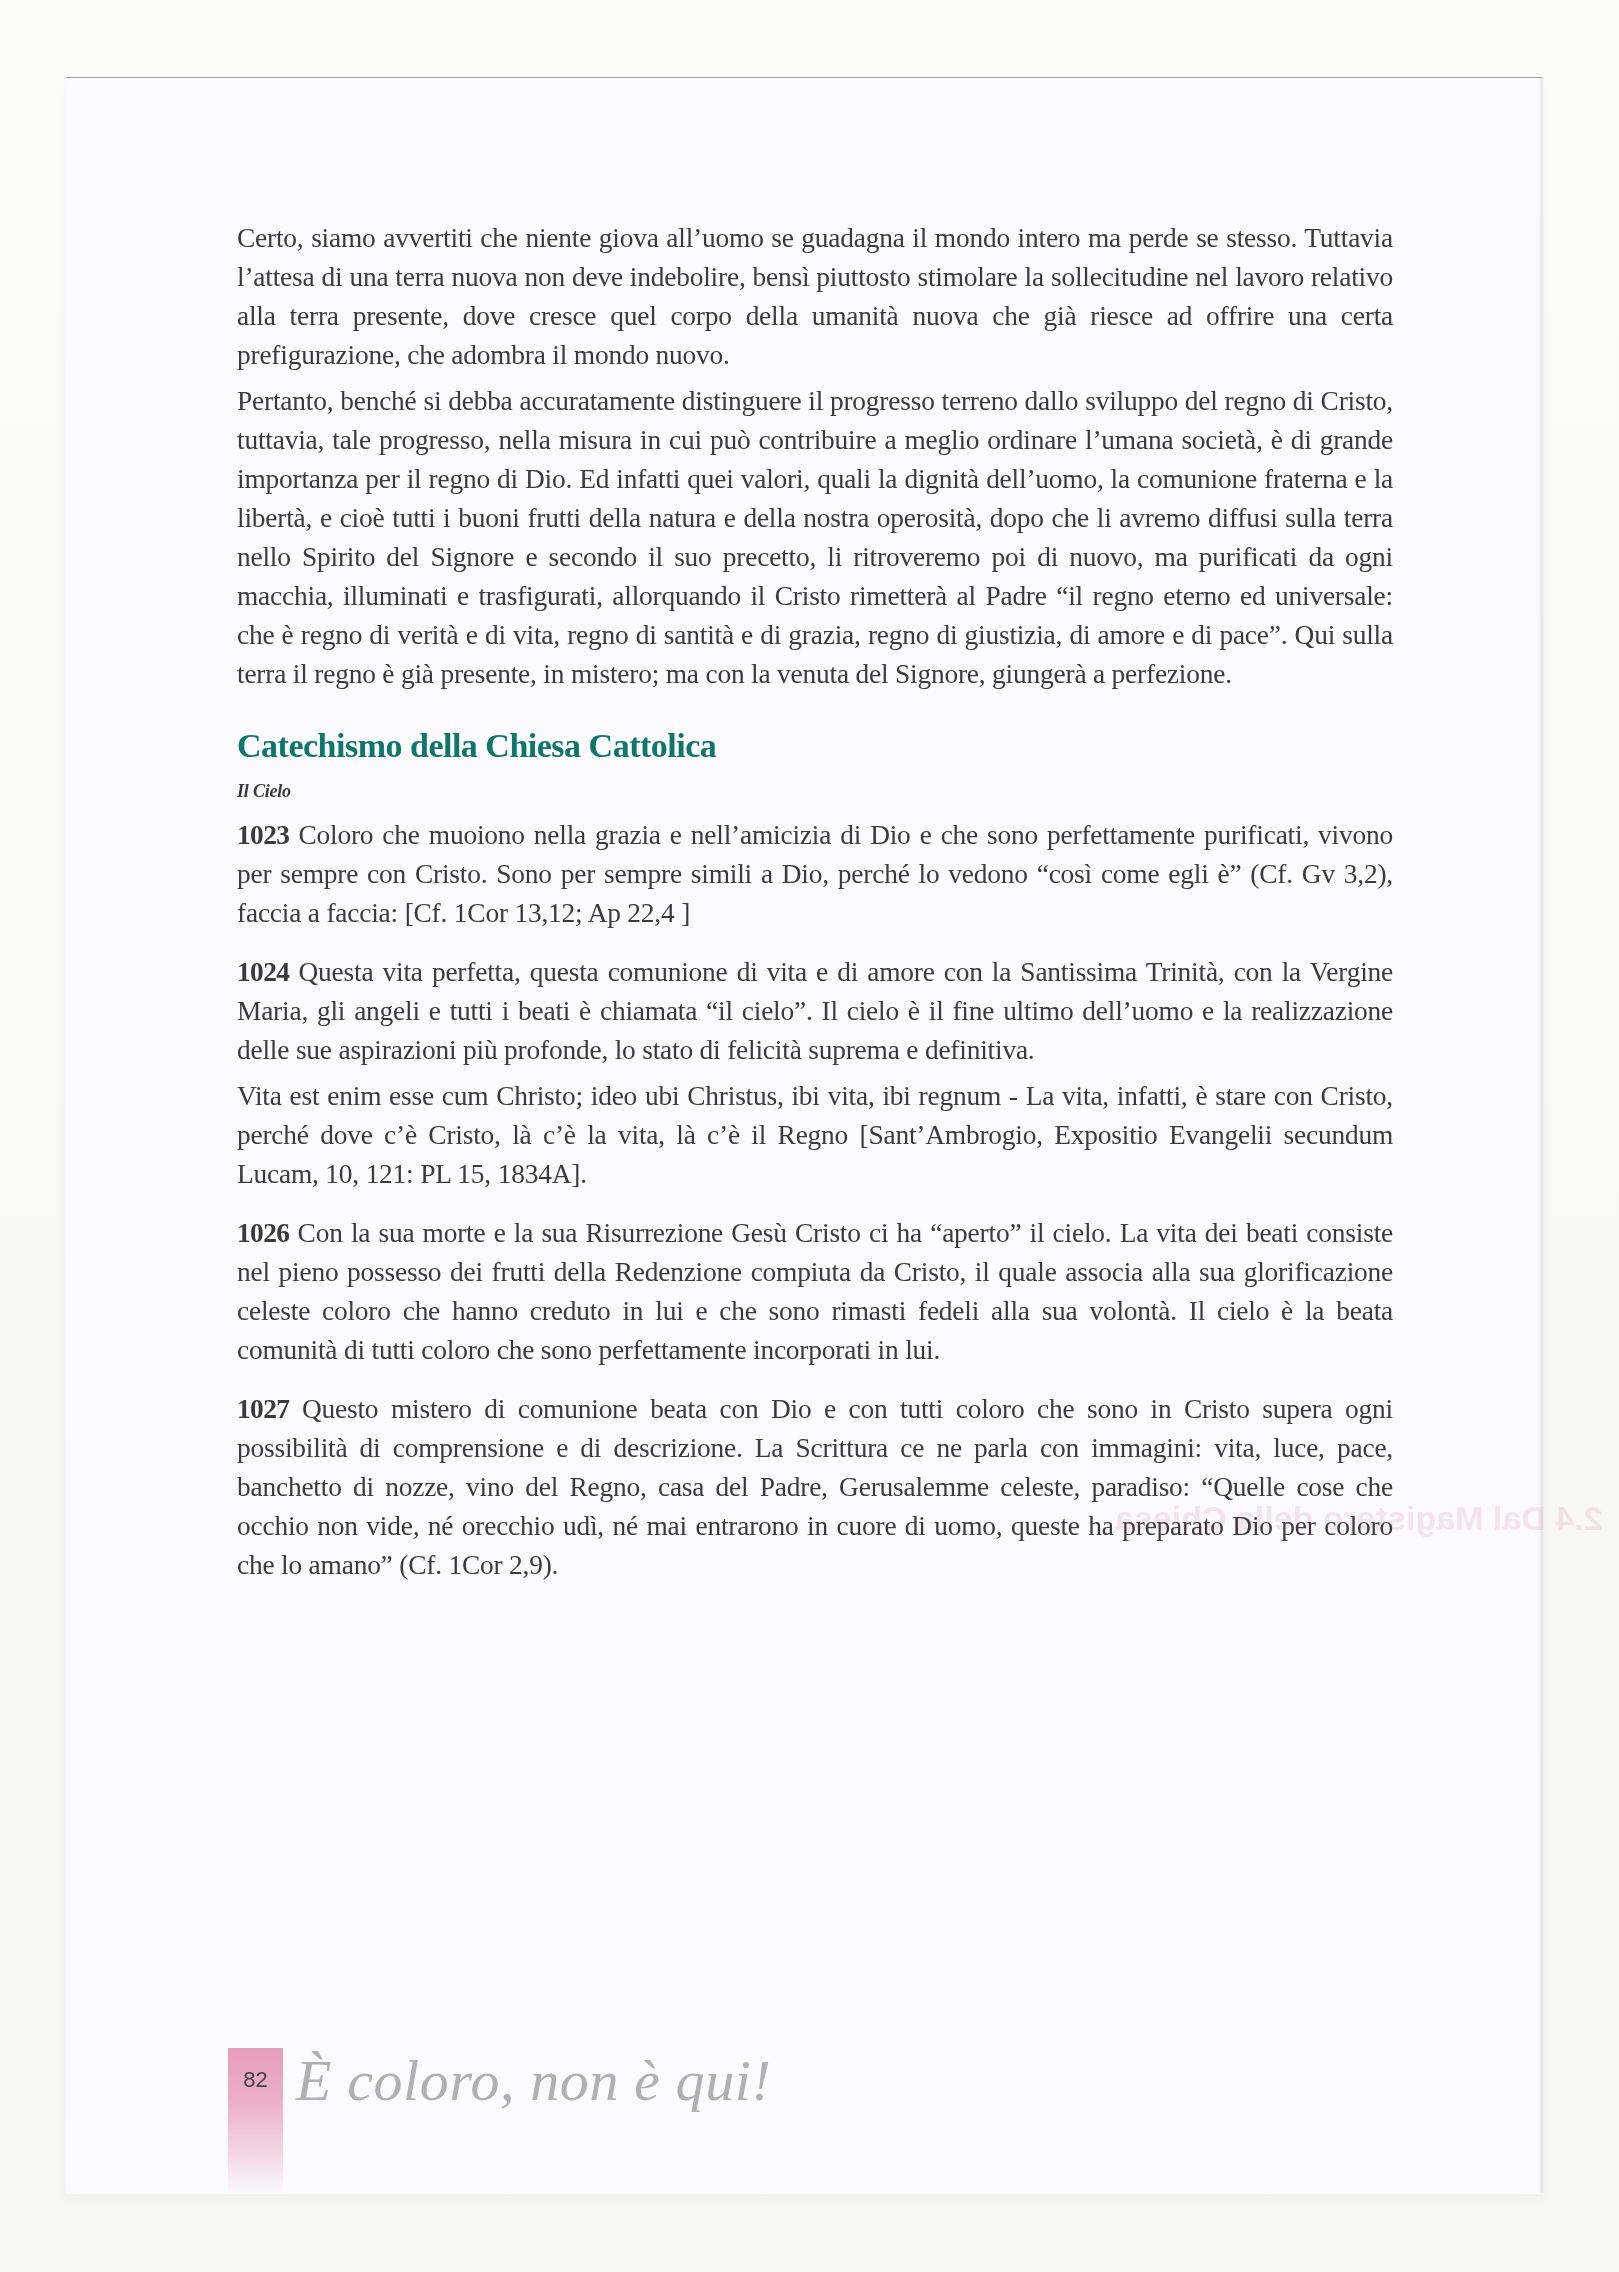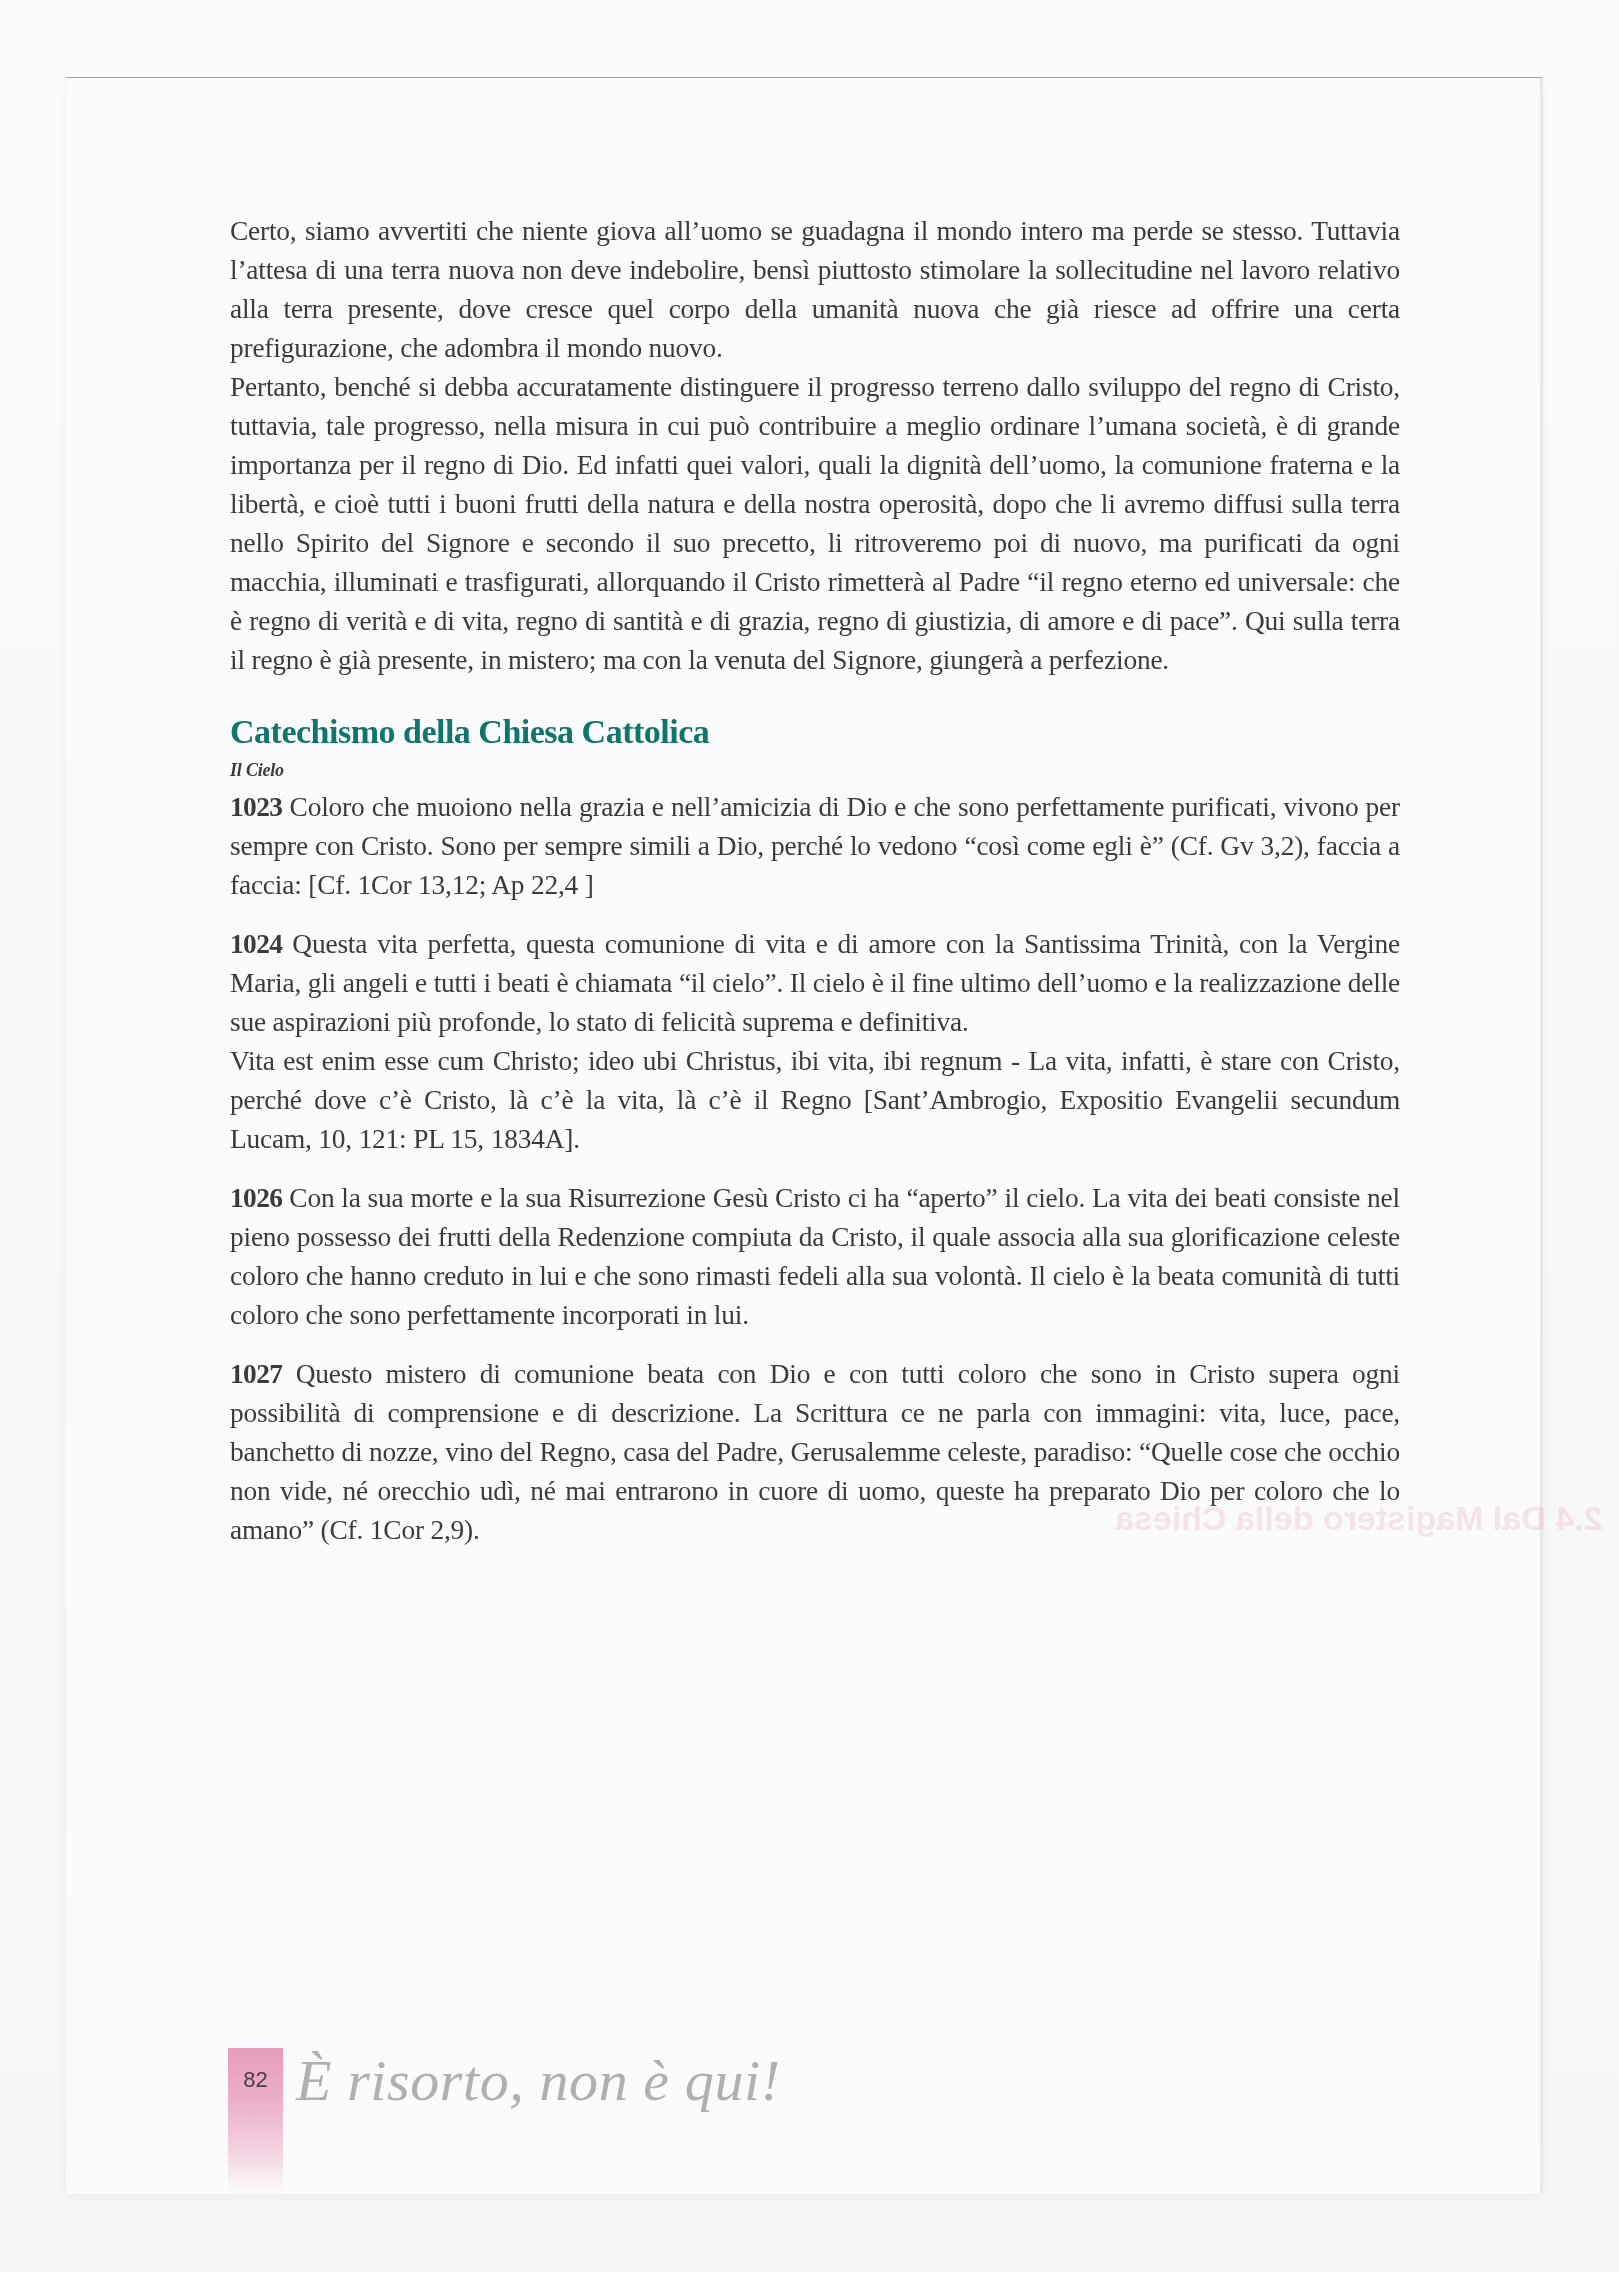--- a/index.html
+++ b/index.html
@@ -22,21 +22,21 @@
   .ghost-heading {
     position: absolute; left: 1115px; top: 1499px; transform: scaleX(-1);
     font-family: "Liberation Sans", sans-serif; font-weight: bold; font-size: 34px;
     color: #e6a9c1; opacity: 0.28; pointer-events: none;
   }
   .content {
     position: absolute; left: 230px; top: 212px; width: 1170px;
     color: #3b3b3b; font-size: 27.4px; line-height: 39px;
     text-align: justify; letter-spacing: -0.2px;
   }
-  .content p { margin: 0; }
+  .content p { margin: 7px; }
   .heading {
     font-weight: bold; font-size: 34px; line-height: 43px; margin-top: 30px !important;
     letter-spacing: -0.5px; color: #0f766e; text-align: left;
   }
   .subheading { font-style: italic; font-weight: bold; font-size: 18px; line-height: 35px; text-align: left; }
   .para { margin-top: 0; }
   .gap { margin-top: 20px !important; }
   .num { font-weight: bold; letter-spacing: -0.6px; }
   .tab {
     position: absolute; left: 228px; top: 2048px; width: 55px; height: 145px;
@@ -85,14 +85,14 @@
   </p>
 
   <p class="para gap">
     <span class="num">1027</span>
     <span>Questo mistero di comunione beata con Dio e con tutti coloro che sono in Cristo supera ogni possibilità di comprensione e di descrizione. La Scrittura ce ne parla con immagini: vita, luce, pace, banchetto di nozze, vino del Regno, casa del Padre, Gerusalemme celeste, paradiso: “Quelle cose che occhio non vide, né orecchio udì, né mai entrarono in cuore di uomo, queste ha preparato Dio per coloro che lo amano” (Cf. 1Cor 2,9).</span>
   </p>
 </div>
 
 <div class="tab"></div>
 <div class="page-number">82</div>
-<div class="running-title">È risorto, non è qui!</div>
+<div class="running-title">È coloro, non è qui!</div>
 
 
 </body></html>

